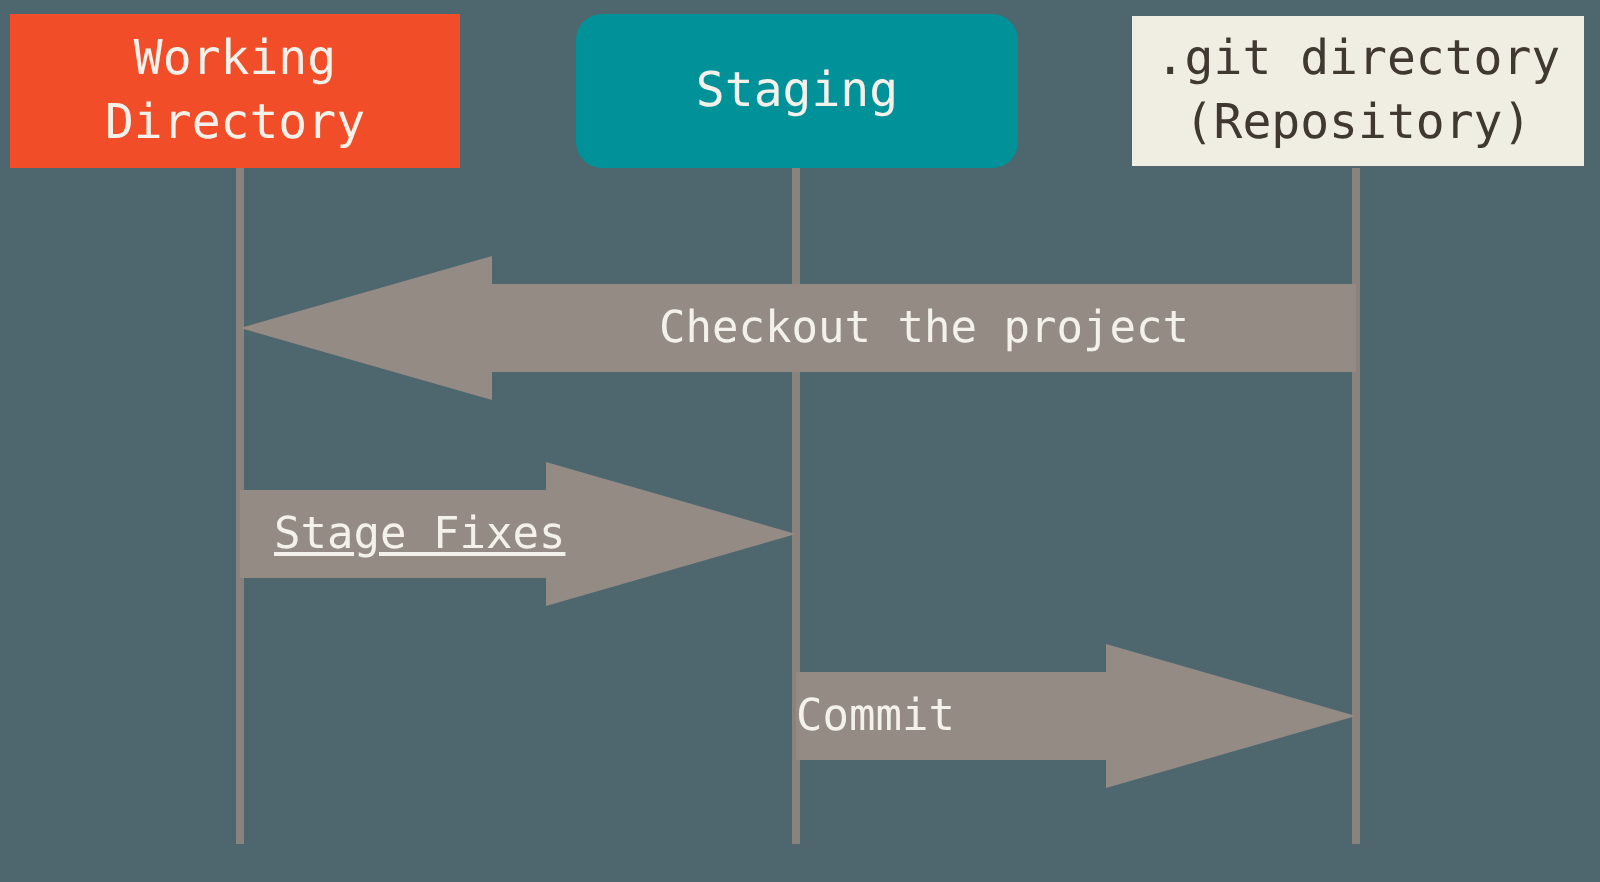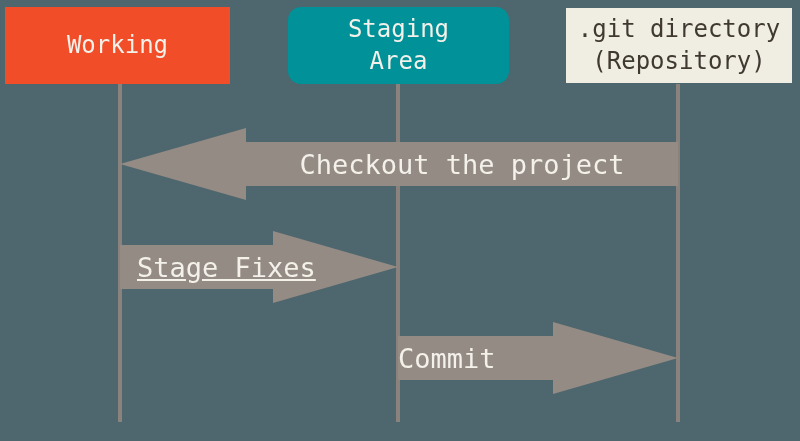--- a/index.html
+++ b/index.html
@@ -55,21 +55,21 @@
   .lifeline.l-staging { left: 396px; }
   .lifeline.l-gitdir  { left: 676px; }
   
   .arrow {
     position: absolute;
     height: 72px;
     background: var(--arrow);
     display: flex;
     align-items: center;
     color: var(--light-text);
-    font-size: 27px;
+    font-size: 22px;
     z-index: 2;
   }
   .arrow .lbl { width: 100%; }
   .arrow.checkout {
     left: 120px; top: 128px; width: 558px;
     clip-path: polygon(0px 36px, 126px 0px, 126px 14px, 558px 14px,
                        558px 58px, 126px 58px, 126px 72px);
   }
   .arrow.checkout .lbl { padding-left: 126px; text-align: center; }
   .arrow.stagefixes {
@@ -85,24 +85,24 @@
   }
   .arrow.commit .lbl { padding-right: 125px; text-align: left; }
 </style>
 </head>
 <body>
 
 <div class="diagram">
 
   <div class="hbox working">
     <span>Working</span>
+    <span>Directory</span>
   </div>
   <div class="hbox staging">
     <span>Staging</span>
-    <span>Area</span>
   </div>
   <div class="hbox gitdir">
     <span>.git directory</span>
     <span>(Repository)</span>
   </div>
 
   <div class="lifeline l-working"></div>
   <div class="lifeline l-staging"></div>
   <div class="lifeline l-gitdir"></div>
 

